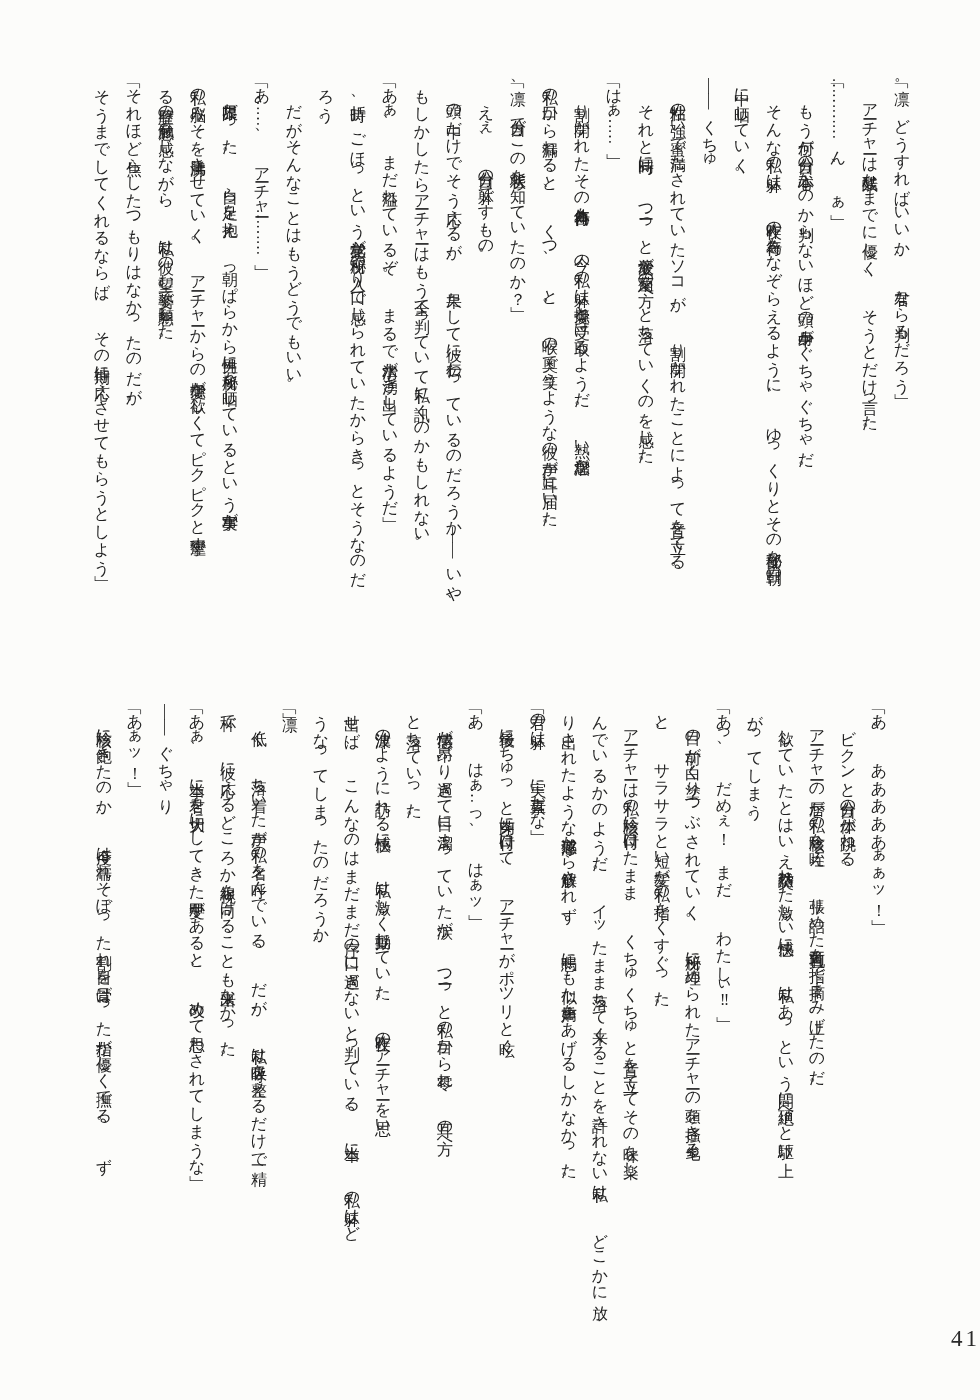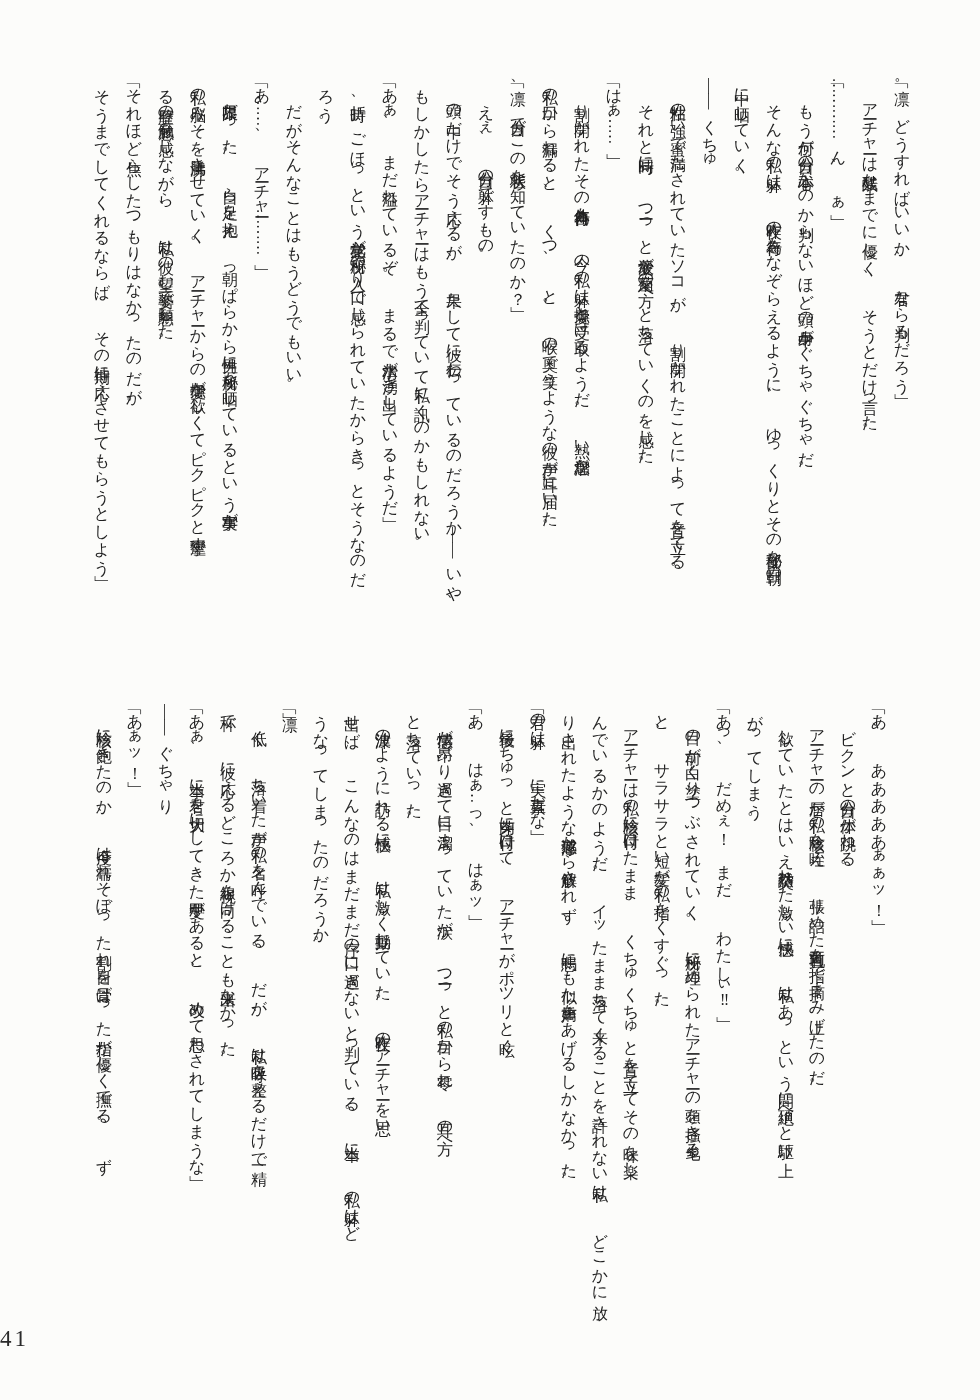--- a/index.html
+++ b/index.html
@@ -38,21 +38,21 @@
     top: 704px;
     right: 85px;
     height: 628px;
     line-height: 31px;
   }
   .page-number {
     position: absolute;
     top: 1326px;
     left: 0;
     width: 100%;
-    text-align: left;
+    text-align: right;
     font-size: 23px;
     letter-spacing: 3px;
     color: #2a2a2a;
   }
 </style>
 </head>
 <body>
 
 <div class="page">
   <div class="text-block block-top" id="block-top"><div class="line">「凛。　どうすればいいか、　君なら判るだろう」</div><div class="line">　アーチャーは残酷なまでに優しく、　そうとだけ言った。</div><div class="line">「…………ん、　ぁ」</div><div class="line">　もう何が自分の本心なのか判らないほど頭の中身がぐちゃぐちゃだ。</div><div class="line">　そんな私の躰は、　昨夜の行為をなぞらえるように、　ゆっくりとその秘部を朝日の</div><div class="line">中に晒していく。</div><div class="line">――くちゅ</div><div class="line">　粘性の強い蜜で満たされていたソコが、　割り開かれたことによって音を立てる。</div><div class="line">　それと同時に、　つーっと愛液が菊座の方へと落ちていくのを感じた。</div><div class="line">「はぁ……」</div><div class="line">　割り開かれたその行為自体も、　今の私の躰は愛撫と受け取るようだ。　熱い溜息が</div><div class="line">私の口から漏れると、　くつ、　と。　喉の奥で笑うような彼の声が耳に届いた。</div><div class="line">「凛、　自分でこの状態を知っていたのか？」</div><div class="line">　えぇ、　自分の躰ですもの。</div><div class="line">　頭の中だけでそう応えるが、　果たして彼に伝わっているのだろうか――いや、</div><div class="line">もしかしたらアーチャーはもう全て判っていて私に訊くのかもしれない。</div><div class="line">「あぁ、　まだ溢れているぞ。　まるで清水が湧き出しているようだ」</div><div class="line">　時折、　ごほっという感覚が秘所の入り口で感じられていたからきっとそうなのだ</div><div class="line">ろう。</div><div class="line">　だがそんなことはもうどうでもいい。</div><div class="line">「あ……、　アーチャー………」</div><div class="line">　限界だった。　自ら足を抱え、　朝っぱらから男性に秘所を晒しているという事実が、</div><div class="line">私の脳みそを沸騰させていく。　アーチャーからの愛撫が欲しくてピクピクと痙攣す</div><div class="line">る膣壁の感触を感じながら、　私は彼の望む姿勢で懇願した。</div><div class="line">「それほど焦らしたつもりはなかったのだが。</div><div class="line">そうまでしてくれるならば、　その期待に応えさせてもらうとしよう」</div></div>

